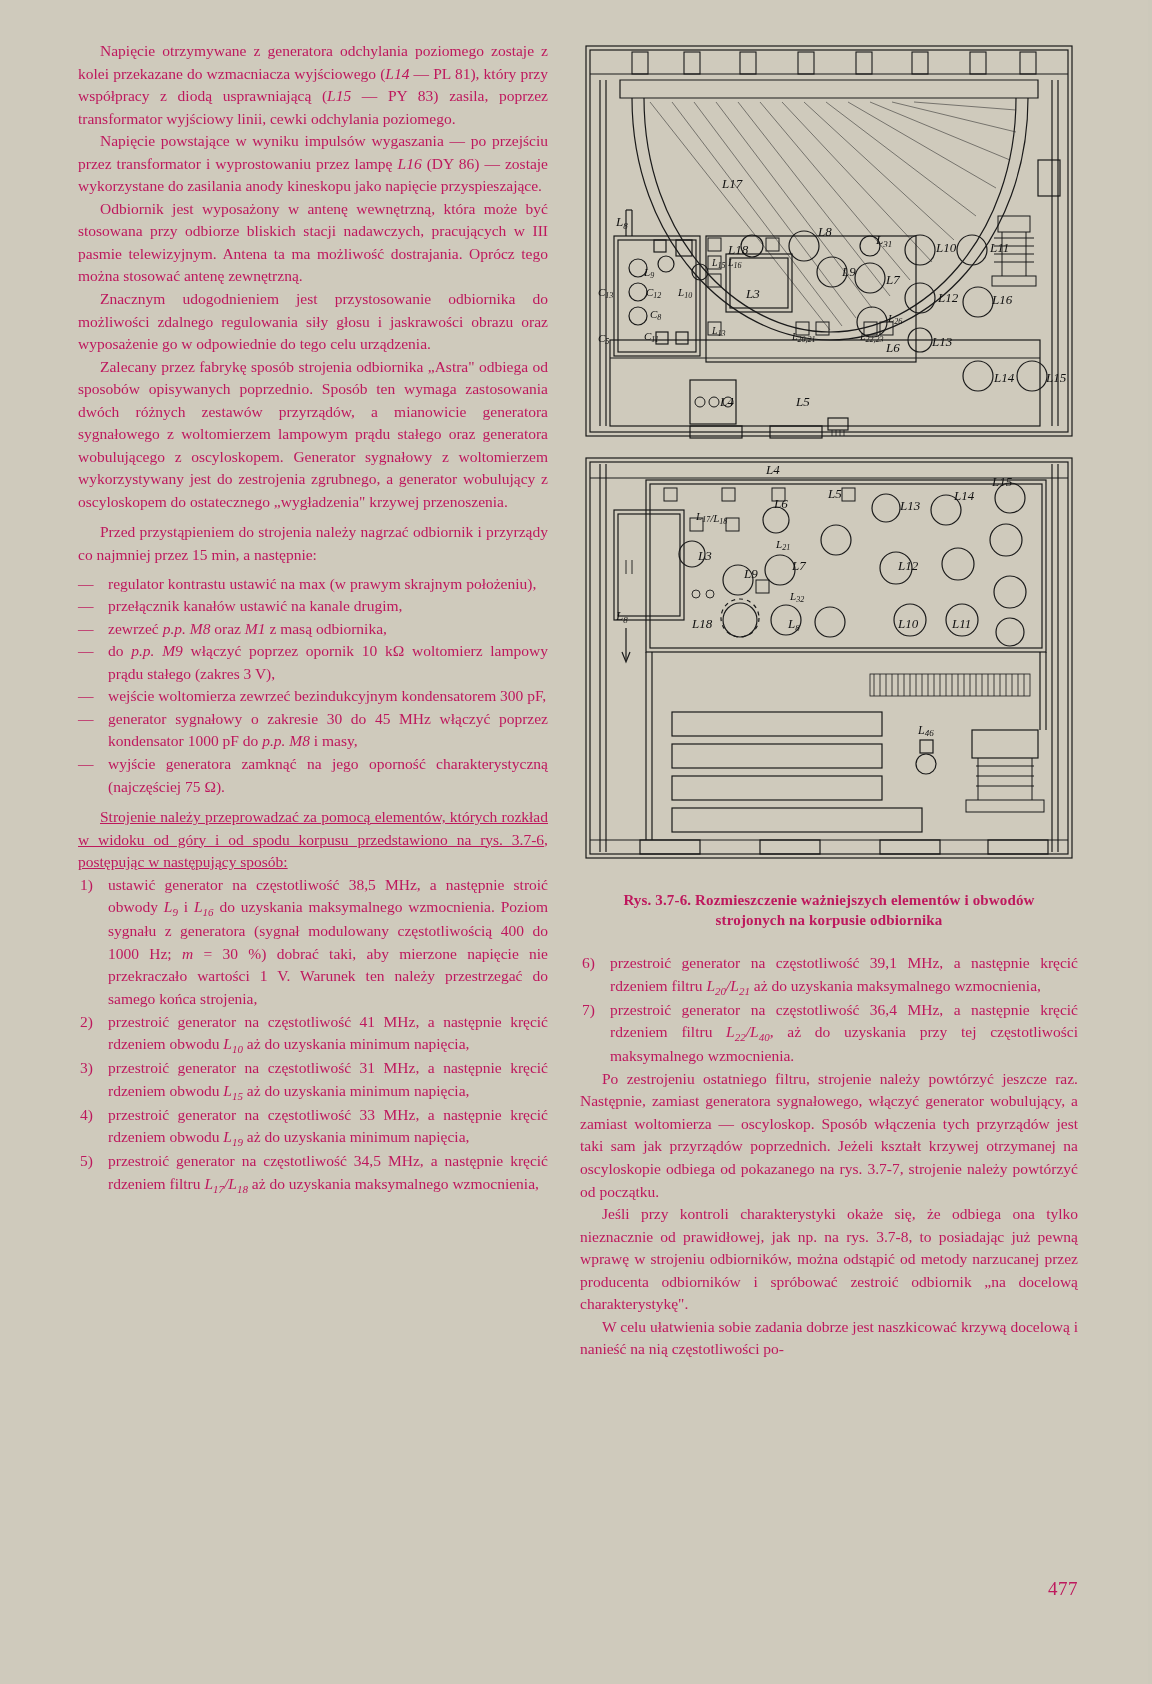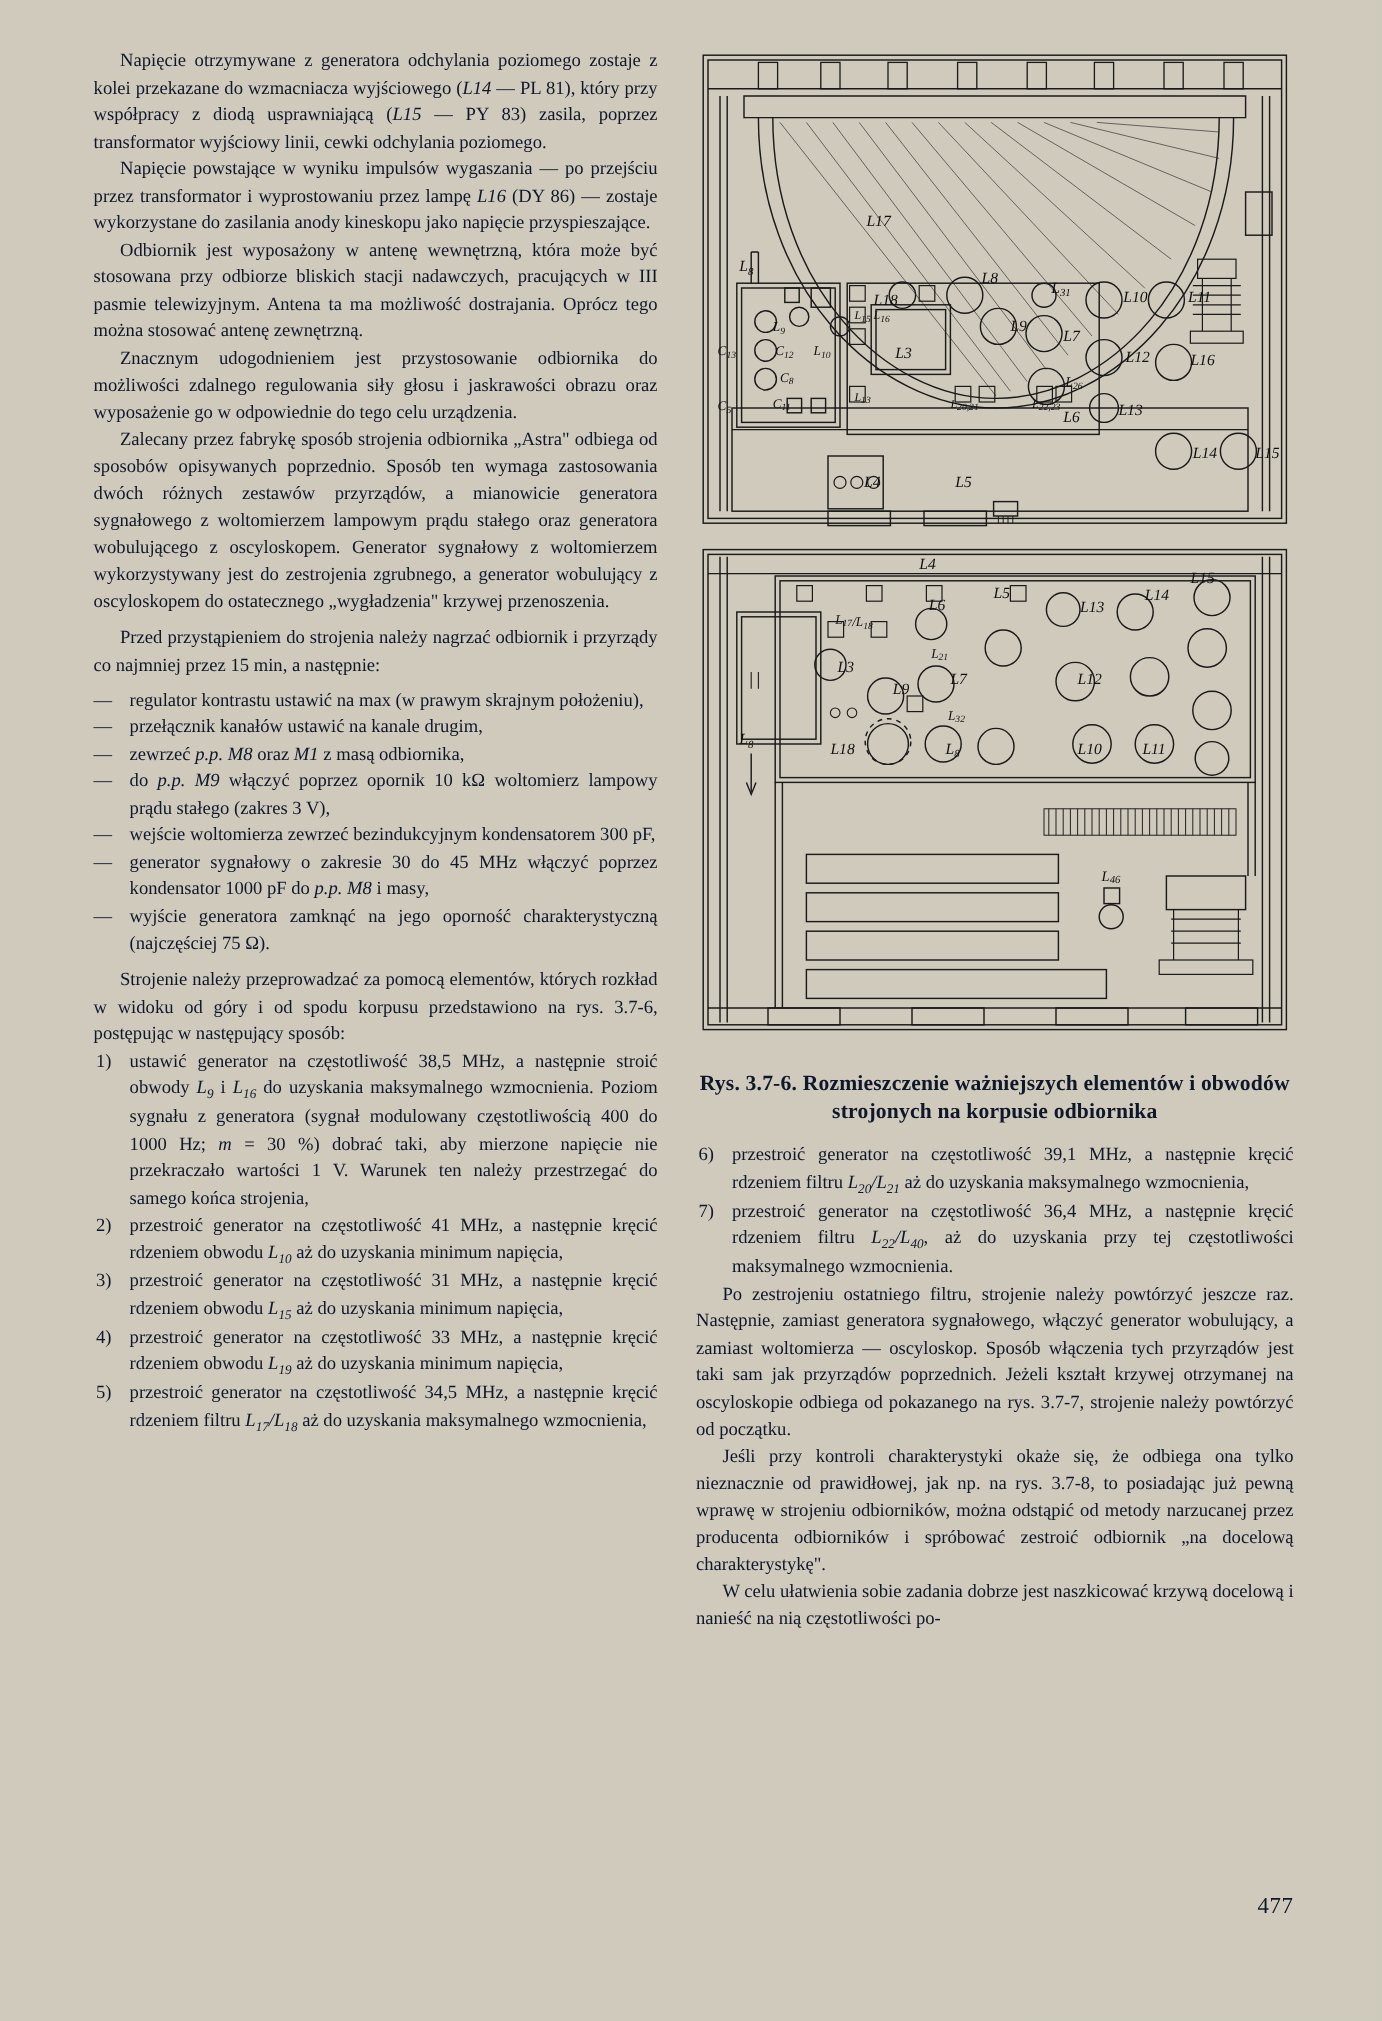--- a/index.html
+++ b/index.html
@@ -6,21 +6,21 @@
     margin: 0;
     padding: 0;
     background: #cdc9bb;
   }
   .page {
     position: relative;
     width: 1148px;
     height: 1684px;
     background: #cfcabc;
     font-family: "Liberation Serif", serif;
-    color: #0f172a;
+    color: #be185d;
     overflow: hidden;
   }
   .page-inner {
     position: absolute;
     left: 78px;
     top: 40px;
     width: 1000px;
     height: 1560px;
   }
   
@@ -72,21 +72,21 @@
   }
   ol.num li .mk { left: 2px; }
   sub { font-size: 71%; }
   
   .figure {
     position: relative;
     width: 498px;
   }
   .fig-caption {
     margin-top: 10px;
-    font-size: 18px;
+    font-size: 15px;
     font-weight: bold;
     text-align: center;
     line-height: 1.35;
     letter-spacing: 0.15px;
   }
   .fig-caption .lead { }
   svg { display: block; }
   .diagram-box {
     background: #cfcabc;
   }
@@ -130,21 +130,21 @@
       <ul class="dash" style="margin-top:6px;">
         <li><span class="mk">—</span>regulator kontrastu ustawić na max (w prawym skrajnym położeniu),</li>
         <li><span class="mk">—</span>przełącznik kanałów ustawić na kanale drugim,</li>
         <li><span class="mk">—</span>zewrzeć <span class="it">p.p. M8</span> oraz <span class="it">M1</span> z masą odbiornika,</li>
         <li><span class="mk">—</span>do <span class="it">p.p. M9</span> włączyć poprzez opornik 10 kΩ woltomierz lampowy prądu stałego (zakres 3 V),</li>
         <li><span class="mk">—</span>wejście woltomierza zewrzeć bezindukcyjnym kondensatorem 300 pF,</li>
         <li><span class="mk">—</span>generator sygnałowy o zakresie 30 do 45 MHz włączyć poprzez kondensator 1000 pF do <span class="it">p.p. M8</span> i masy,</li>
         <li><span class="mk">—</span>wyjście generatora zamknąć na jego oporność charakterystyczną (najczęściej 75 Ω).</li>
       </ul>
 
-      <p style="margin-top:8px;">Strojenie należy przeprowadzać za pomocą elementów, których rozkład w widoku od góry i od spodu korpusu przedstawiono na rys. 3.7-6, postępując w następujący sposób:</p>
+      <p style="margin-top:8px;text-decoration:underline;">Strojenie należy przeprowadzać za pomocą elementów, których rozkład w widoku od góry i od spodu korpusu przedstawiono na rys. 3.7-6, postępując w następujący sposób:</p>
 
       <ol class="num">
         <li><span class="mk">1)</span>ustawić generator na częstotliwość 38,5 MHz, a następnie stroić obwody <span class="it">L<sub>9</sub></span> i <span class="it">L<sub>16</sub></span> do uzyskania maksymalnego wzmocnienia. Poziom sygnału z generatora (sygnał modulowany częstotliwością 400 do 1000 Hz; <span class="it">m</span> = 30 %) dobrać taki, aby mierzone napięcie nie przekraczało wartości 1 V. Warunek ten należy przestrzegać do samego końca strojenia,</li>
         <li><span class="mk">2)</span>przestroić generator na częstotliwość 41 MHz, a następnie kręcić rdzeniem obwodu <span class="it">L<sub>10</sub></span> aż do uzyskania minimum napięcia,</li>
         <li><span class="mk">3)</span>przestroić generator na częstotliwość 31 MHz, a następnie kręcić rdzeniem obwodu <span class="it">L<sub>15</sub></span> aż do uzyskania minimum napięcia,</li>
         <li><span class="mk">4)</span>przestroić generator na częstotliwość 33 MHz, a następnie kręcić rdzeniem obwodu <span class="it">L<sub>19</sub></span> aż do uzyskania minimum napięcia,</li>
         <li><span class="mk">5)</span>przestroić generator na częstotliwość 34,5 MHz, a następnie kręcić rdzeniem filtru <span class="it">L<sub>17</sub>/L<sub>18</sub></span> aż do uzyskania maksymalnego wzmocnienia,</li>
       </ol>
     </div>
 

